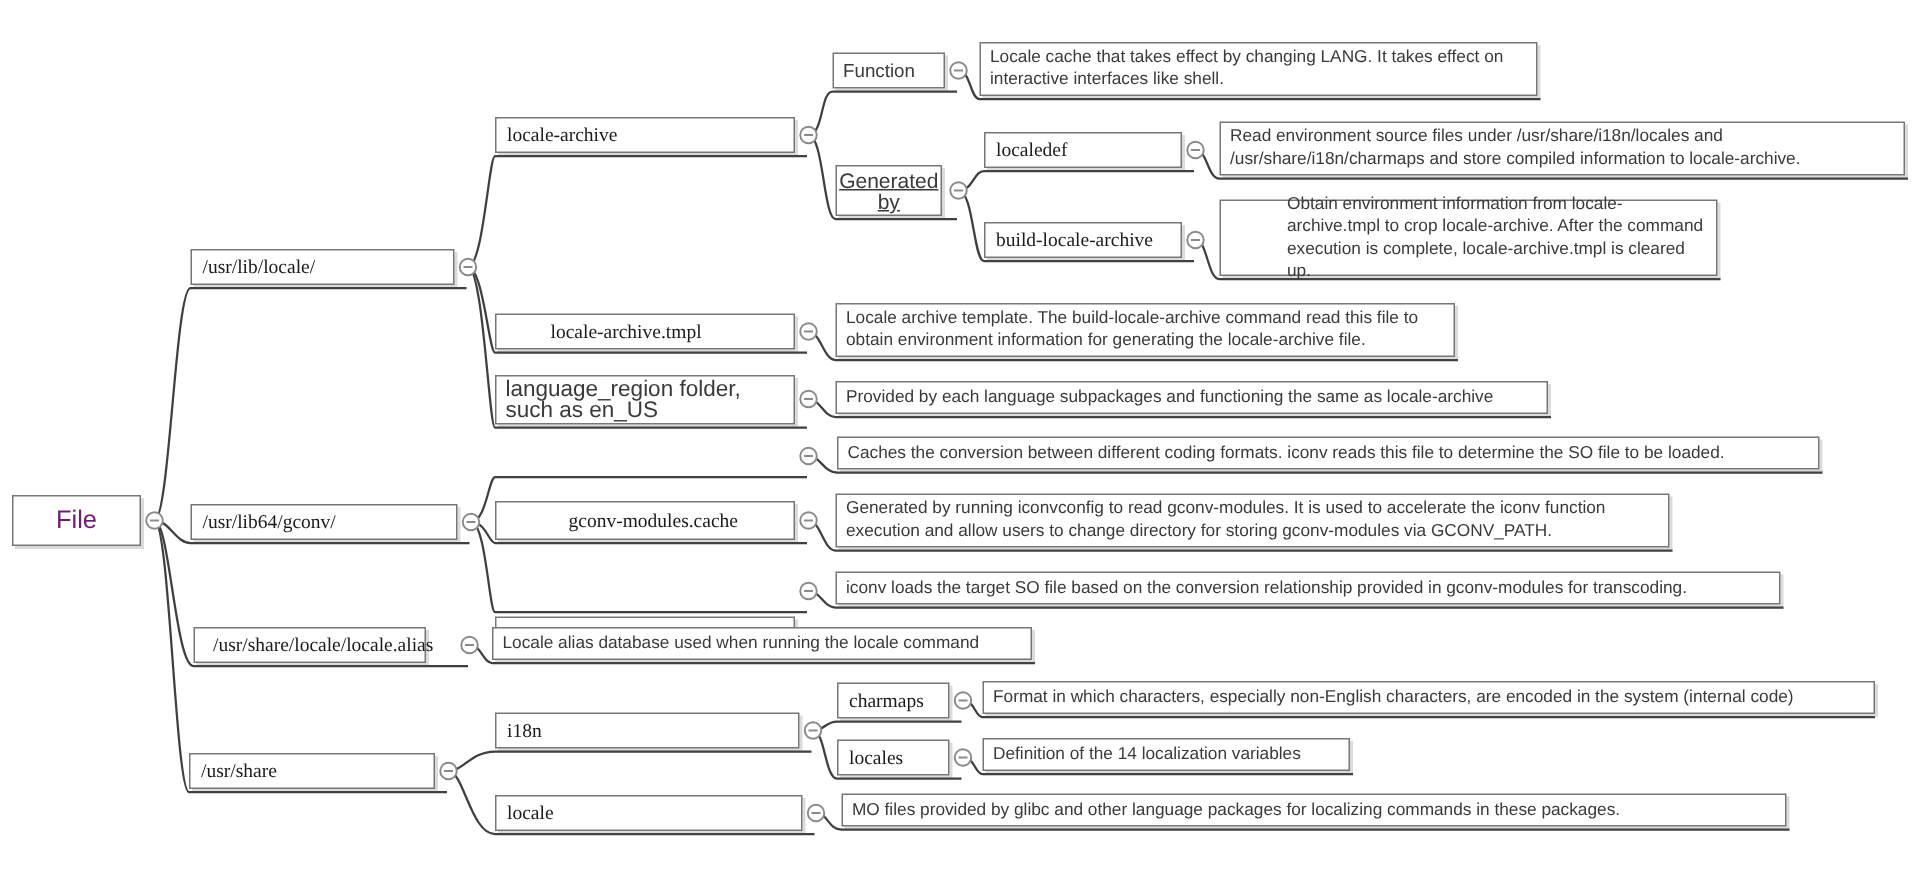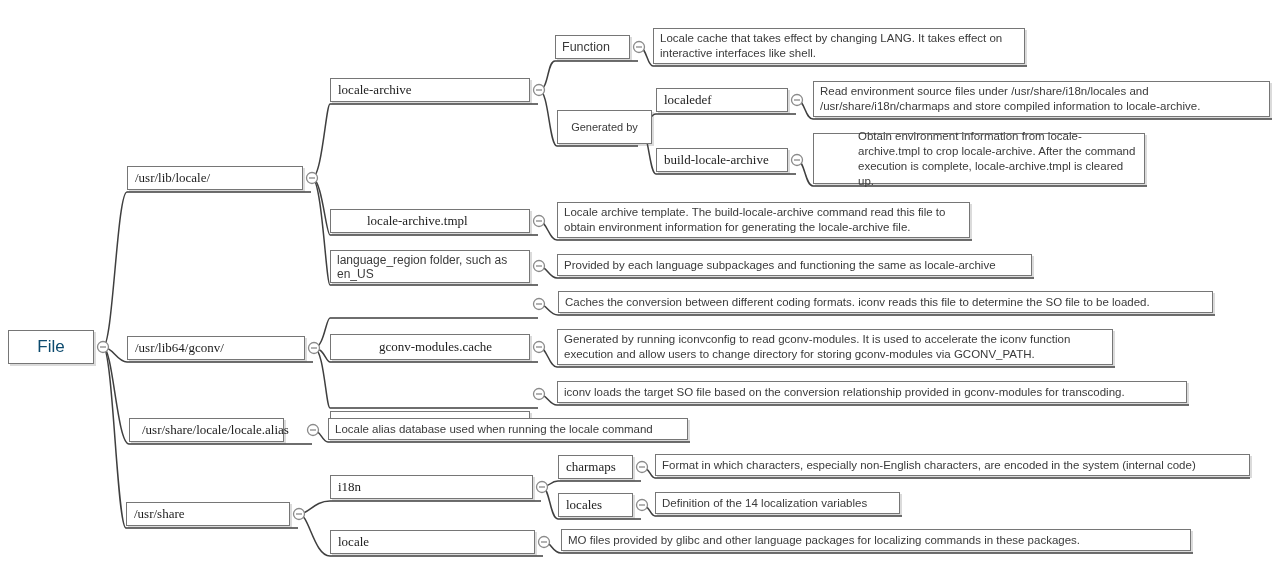--- a/index.html
+++ b/index.html
@@ -3,25 +3,25 @@
 <meta charset="utf-8">
 <style>
   html,body{margin:0;padding:0;background:#ffffff;}
   .canvas{position:relative;width:1279px;height:582px;background:#ffffff;overflow:hidden;
           font-family:"Liberation Sans", sans-serif;}
   svg.wires{position:absolute;left:0;top:0;z-index:0;}
   .node{position:absolute;z-index:1;background:#ffffff;border:1.5px solid #767676;
         box-sizing:border-box;display:flex;align-items:center;
         box-shadow:2px 2px 0 rgba(90,90,90,0.22);}
   .serif{font-family:"Liberation Serif", serif;font-size:13px;color:#1b1b1b;padding:1px 7px;}
-  .sans{font-family:"Liberation Sans", sans-serif;font-size:12px;color:#3a3a3a;padding:1px 6px;line-height:14px;}
+  .sans{font-family:"Liberation Sans", sans-serif;font-size:15px;color:#3a3a3a;padding:1px 6px;line-height:14px;}
   .desc{font-family:"Liberation Sans", sans-serif;font-size:11.5px;color:#3a3a3a;padding:2px 6px;line-height:15px;}
   .nowrap{white-space:nowrap;}
   .center{justify-content:center;text-align:center;}
-  .root-label{font-size:17px;color:#0c4a6e;}
+  .root-label{font-size:17px;color:#701a75;}
   path.branch{fill:none;stroke:#3f3f3f;stroke-width:1.5;}
   circle.collapse{fill:#ffffff;stroke:#8a8a8a;stroke-width:1.3;}
   line.minus{stroke:#8a8a8a;stroke-width:1.3;}
 </style>
 </head>
 <body>
 
 <div class="canvas">
 
   <svg class="wires" width="1279" height="582">
@@ -148,21 +148,21 @@
   <div class="node serif nowrap" style="left:127px;top:166px;width:176px;height:24px;">/usr/lib/locale/</div>
   <div class="node serif nowrap" style="left:127px;top:336px;width:178px;height:24px;">/usr/lib64/gconv/</div>
   <div class="node serif nowrap" style="left:129px;top:418px;width:155px;height:24px;padding-left:12px;">/usr/share/locale/locale.alias</div>
   <div class="node serif nowrap" style="left:126px;top:502px;width:164px;height:24px;">/usr/share</div>
 
   <div class="node serif nowrap" style="left:330px;top:78px;width:200px;height:24px;">locale-archive</div>
   <div class="node serif nowrap" style="left:330px;top:209px;width:200px;height:24px;padding-left:36px;">locale-archive.tmpl</div>
   <div class="node sans" style="left:330px;top:250px;width:200px;height:33px;">language_region folder, such as en_US</div>
 
   <div class="node sans nowrap" style="left:555px;top:35px;width:75px;height:24px;font-size:12.5px;">Function</div>
-  <div class="node sans center" style="left:557px;top:110px;width:95px;height:34px;font-size:11px;">Generated by</div>
+  <div class="node sans center" style="left:557px;top:110px;width:71px;height:34px;font-size:14px;text-decoration:underline;">Generated by</div>
   <div class="node serif nowrap" style="left:656px;top:88px;width:132px;height:24px;">localedef</div>
   <div class="node serif nowrap" style="left:656px;top:148px;width:132px;height:24px;">build-locale-archive</div>
 
   <div class="node serif nowrap" style="left:330px;top:334px;width:200px;height:26px;padding-left:48px;">gconv-modules.cache</div>
   <div class="node sans nowrap" style="left:330px;top:382px;width:200px;height:24px;font-size:12.5px;margin-top:29px;">SO files</div>
 
   <div class="node serif nowrap" style="left:330px;top:475px;width:203px;height:24px;">i18n</div>
   <div class="node serif nowrap" style="left:330px;top:530px;width:205px;height:24px;">locale</div>
   <div class="node serif nowrap" style="left:558px;top:455px;width:75px;height:24px;">charmaps</div>
   <div class="node serif nowrap" style="left:558px;top:493px;width:75px;height:24px;">locales</div>

